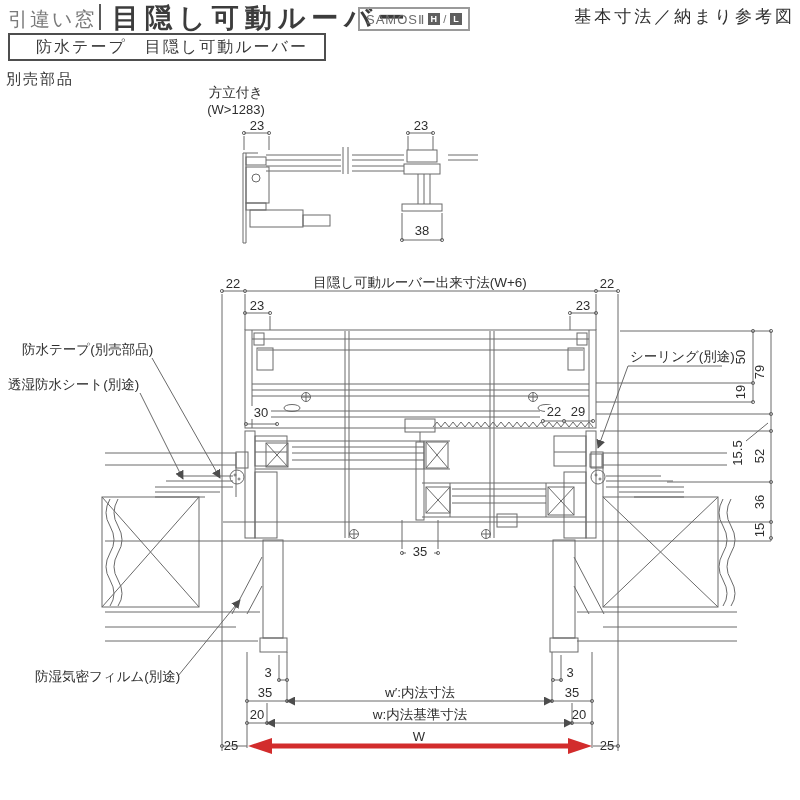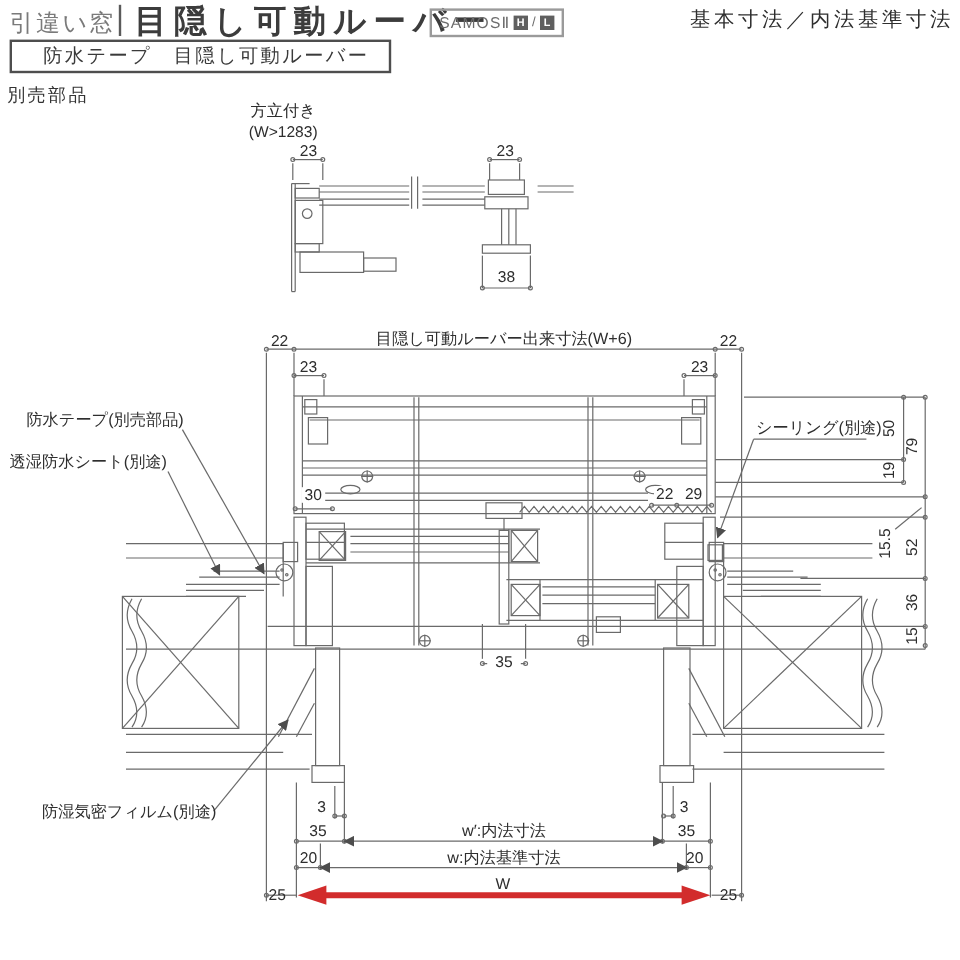--- a/index.html
+++ b/index.html
@@ -35,21 +35,21 @@
 
 <span class="hdr-category">引違い窓</span>
 <span class="hdr-divider"></span>
 <span class="hdr-title">目隠し可動ルーバー</span>
 <div class="brand-box">
   <span>SAMOSⅡ</span>
   <span class="brand-sq">H</span>
   <span class="brand-sep">/</span>
   <span class="brand-sq">L</span>
 </div>
-<div class="hdr-caption">基本寸法／内法基準寸法</div>
+<div class="hdr-caption">基本寸法／納まり参考図</div>
 <div class="variant-box">防水テープ　目隠し可動ルーバー</div>
 <div class="view-label">別売部品</div>
 
 <svg width="800" height="800" viewBox="0 0 800 800">
   <defs>
     <pattern id="h45" width="6" height="6" patternUnits="userSpaceOnUse" patternTransform="rotate(45)">
       <rect width="6" height="6" fill="#ffffff"></rect>
       <line x1="0" y1="0" x2="0" y2="6" stroke="#7a7a7a" stroke-width="1"></line>
     </pattern>
     <pattern id="dns" width="4" height="4" patternUnits="userSpaceOnUse">

